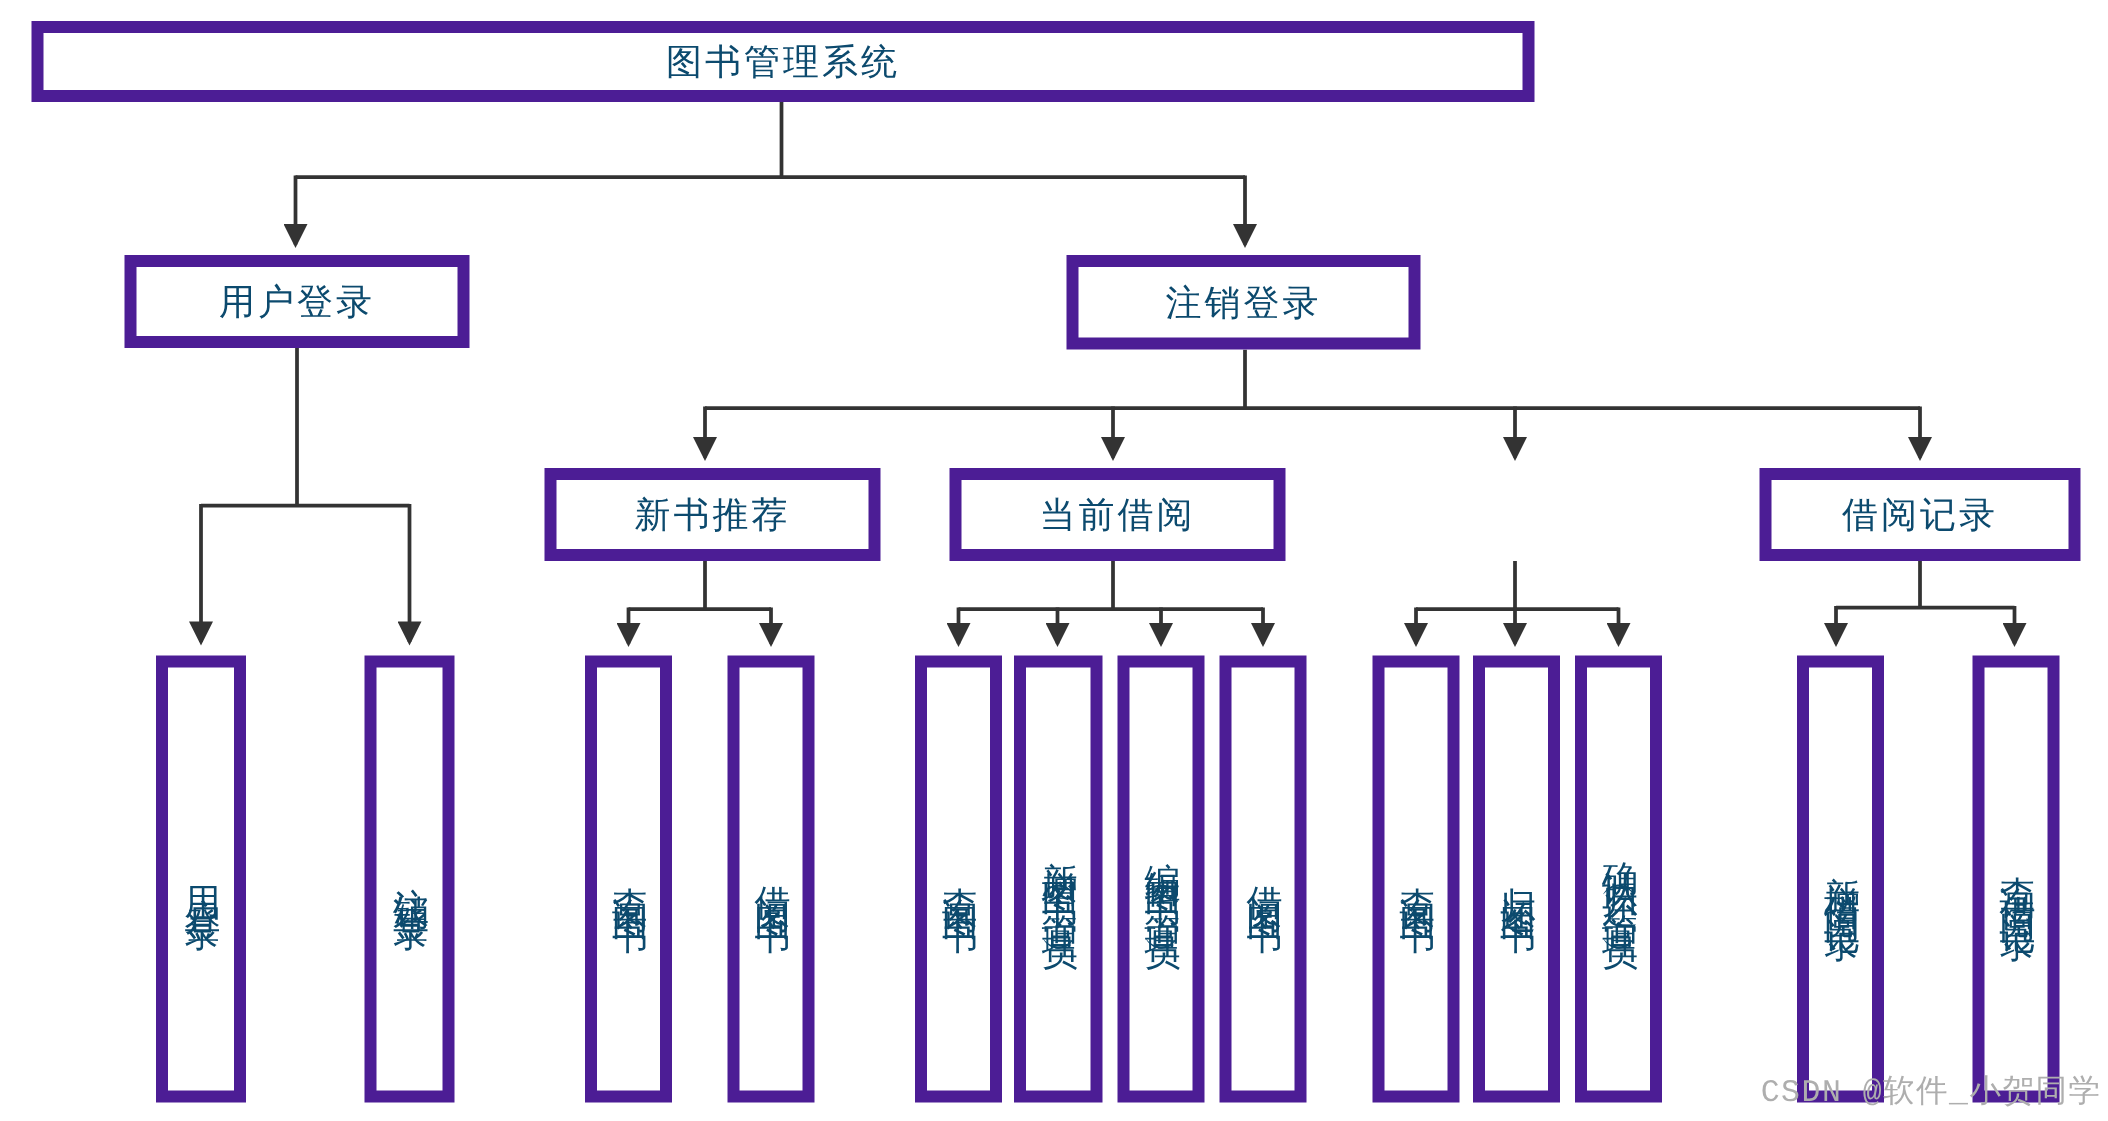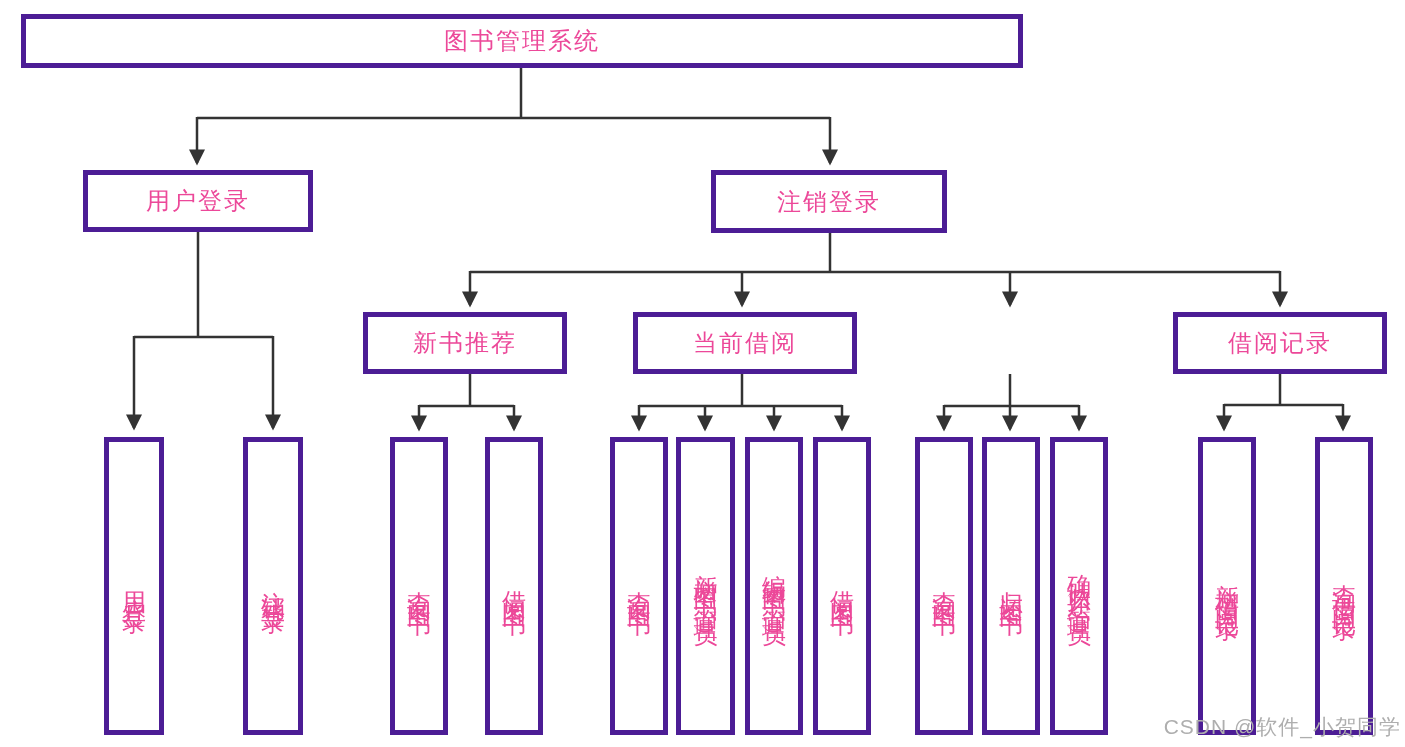--- a/index.html
+++ b/index.html
@@ -7,45 +7,46 @@
     position:relative;
     width:1405px;height:747px;
     background:#ffffff;
     overflow:hidden;
     font-family:"Liberation Sans","DejaVu Sans",sans-serif;
   }
   #wires{position:absolute;left:0;top:0;}
   .box{
     position:absolute;
     background:#ffffff;
-    border:5px solid #4c1d95;
+    border:8px solid #4c1d95;
     box-sizing:border-box;
     display:flex;
     align-items:center;
     justify-content:center;
-    color:#ec4899;
+    color:#0c4a6e;
     z-index:2;
   }
   .h{font-size:24px;letter-spacing:2px;white-space:nowrap;}
   .v{
     writing-mode:vertical-rl;
     text-orientation:mixed;
     font-size:24px;
     letter-spacing:7px;
     line-height:1;
   }
   .watermark{
     position:absolute;
     right:4px;
     bottom:6px;
     font-size:21px;
     color:#aeaeae;
     letter-spacing:1px;
     z-index:3;
     white-space:nowrap;
+    font-family:Liberation Mono, monospace;
   }
 </style>
 </head>
 <body>
 
 <div id="canvas">
 
   <svg id="wires" width="1405" height="747" viewBox="0 0 1405 747">
     <defs>
       <marker id="arrow" viewBox="0 0 10 10" refX="8.5" refY="5" markerWidth="8" markerHeight="6.4" orient="auto">
@@ -94,21 +95,21 @@
       <line x1="1224" y1="404" x2="1224" y2="429" marker-end="url(#arrow)"></line>
       <line x1="1343" y1="404" x2="1343" y2="429" marker-end="url(#arrow)"></line>
     </g>
   </svg>
 
   <div class="box h" style="left:21px;top:14px;width:1002px;height:54px">图书管理系统</div>
 
   <div class="box h" style="left:83px;top:170px;width:230px;height:62px">用户登录</div>
   <div class="box h" style="left:711px;top:170px;width:236px;height:63px">注销登录</div>
 
-  <div class="box h" style="left:363px;top:312px;width:204px;height:62px">新书推荐</div>
+  <div class="box h" style="left:363px;top:312px;width:224px;height:62px">新书推荐</div>
   <div class="box h" style="left:633px;top:312px;width:224px;height:62px">当前借阅</div>
   <div class="box h" style="left:1173px;top:312px;width:214px;height:62px">借阅记录</div>
 
   <div class="box v" style="left:104px;top:437px;width:60px;height:298px">用户登录</div>
   <div class="box v" style="left:243px;top:437px;width:60px;height:298px">注销登录</div>
 
   <div class="box v" style="left:390px;top:437px;width:58px;height:298px">查询图书</div>
   <div class="box v" style="left:485px;top:437px;width:58px;height:298px">借阅图书</div>
 
   <div class="box v" style="left:610px;top:437px;width:58px;height:298px">查询图书</div>

